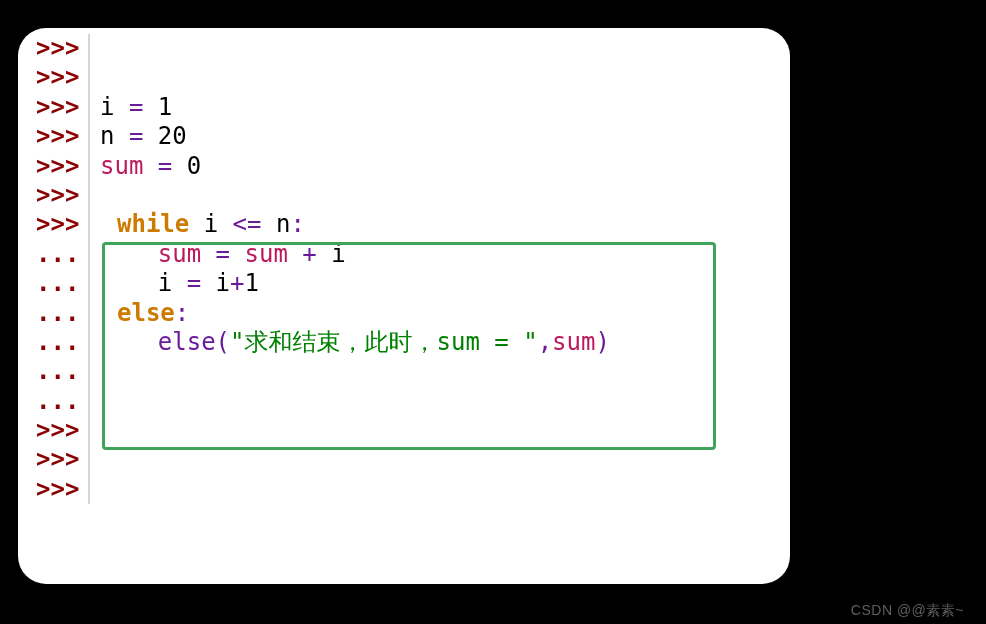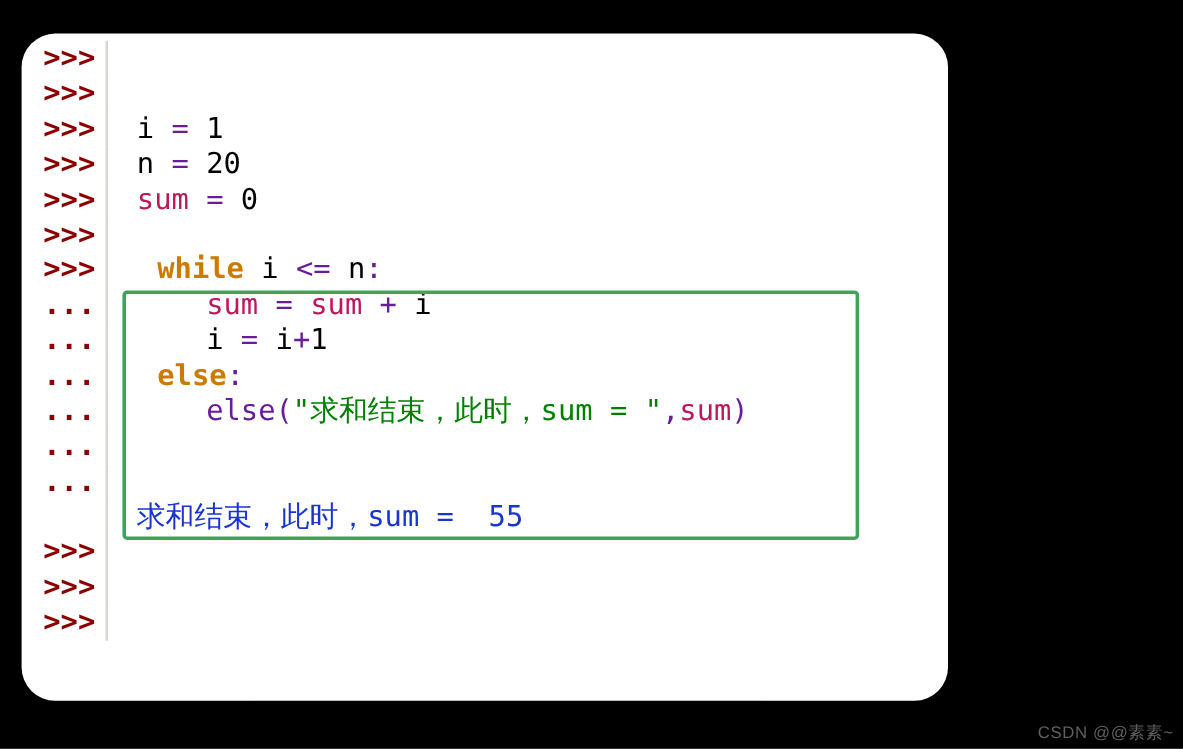--- a/index.html
+++ b/index.html
@@ -33,21 +33,21 @@
       width: 72px;
       min-width: 72px;
       text-align: left;
       padding-left: 18px;
       color: #8b0000;
       font-weight: bold;
       border-right: 2px solid #d8d4d0;
       height: 100%;
     }
     .code-col {
-      padding-left: 24px;
+      padding-left: 10px;
       position: relative;
       height: 100%;
       flex: 1;
     }
     .tok-kw-orange { color: #cc7a00; font-weight: bold; margin-left: 17px; }
     .tok-id        { color: #000000; }
     .tok-op        { color: #6a1b9a; }
     .tok-num       { color: #000000; }
     .tok-builtin   { color: #be185d; }
     .tok-str       { color: #008000; }
@@ -59,21 +59,21 @@
       border: 3px solid #3fa35a;
       border-radius: 4px;
       pointer-events: none;
       left: 84px;
       top: 214px;
       width: 614px;
       height: 208px;
     }
     .watermark {
       position: absolute;
-      right: 8px;
+      right: 22px;
       bottom: 4px;
       color: #5f5f5f;
       font-size: 14px;
       font-family: sans-serif;
       letter-spacing: 0.5px;
     }
   </style>
 </head>
 <body>
 
@@ -137,24 +137,20 @@
   <div class="line">
     <div class="prompt-col">...</div>
     <div class="code-col"></div>
   </div>
 
   <div class="line">
     <div class="prompt-col">...</div>
     <div class="code-col"></div>
   </div>
 
-  <div class="line">
-    <div class="prompt-col"></div>
-    <div class="code-col"><span class="tok-out">求和结束，此时，sum =  55</span></div>
-  </div>
 
   <div class="line">
     <div class="prompt-col">&gt;&gt;&gt;</div>
     <div class="code-col"></div>
   </div>
 
   <div class="line">
     <div class="prompt-col">&gt;&gt;&gt;</div>
     <div class="code-col"></div>
   </div>

